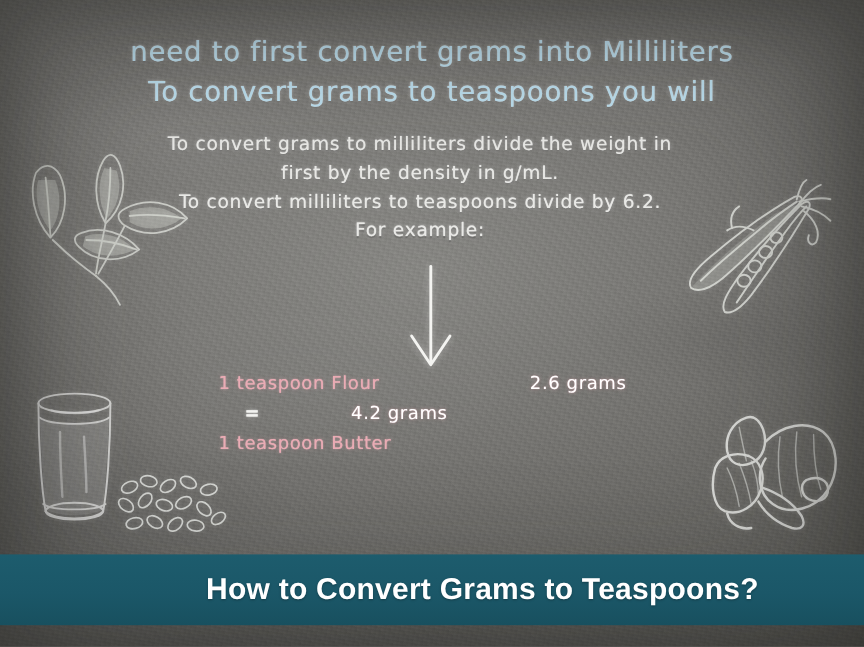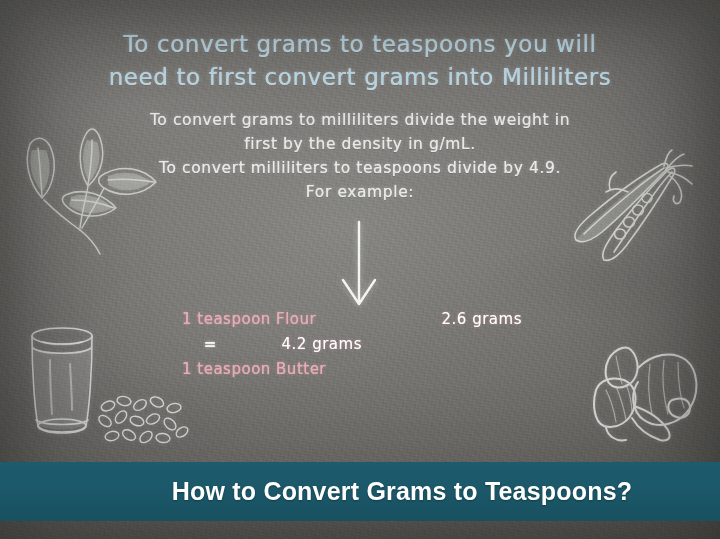--- a/index.html
+++ b/index.html
@@ -78,21 +78,21 @@
     font-size: 23px;
     line-height: 33px;
     font-weight: 400;
   }
   #title .tl {
     display: block;
     white-space: nowrap;
   }
 
   #body-text {
-    left: 110px;
+    left: 100px;
     top: 108px;
     width: 500px;
     color: #e9e9e6;
     font-size: 15.5px;
     line-height: 24px;
   }
   #body-text .bl { display: block; }
 
   
   #arrow {
@@ -107,20 +107,21 @@
   #example-table {
     position: absolute;
     left: 182px;
     top: 310px;
     width: 340px;
   }
   .ex-row {
     display: flex;
     align-items: baseline;
     height: 25px;
+    gap: 11px;
   }
   .ex-label {
     width: 160px;
     text-align: left;
     color: #eaabb4;
     font-size: 15px;
     letter-spacing: 0.5px;
     text-shadow: 0 0 1px rgba(245,190,198,0.8), 0 0 4px rgba(235,165,178,0.35);
   }
   .ex-eq {
@@ -284,28 +285,28 @@
       <path d="M78,22 C76,38 77,58 82,76"></path>
       <path d="M92,24 C92,40 94,58 98,70"></path>
       <path d="M20,52 C24,60 28,72 30,84"></path>
       <path d="M30,48 C34,58 38,70 40,82"></path>
       <path d="M40,46 C44,56 46,66 46,76"></path>
       <path d="M30,18 C32,28 34,38 36,46"></path>
     </g>
   </svg>
 
   <div class="chalk" id="title">
+    <span class="tl">need to first convert grams into Milliliters</span>
     <span class="tl">To convert grams to teaspoons you will</span>
-    <span class="tl">need to first convert grams into Milliliters</span>
   </div>
 
   <div class="chalk" id="body-text">
     <span class="bl">To convert grams to milliliters divide the weight in</span>
     <span class="bl">first by the density in g/mL.</span>
-    <span class="bl">To convert milliliters to teaspoons divide by 4.9.</span>
+    <span class="bl">To convert milliliters to teaspoons divide by 6.2.</span>
     <span class="bl">For example:</span>
   </div>
 
   <svg id="arrow" viewBox="0 0 46 92">
     <g fill="none" stroke="#f4f4f1" stroke-width="2.4" stroke-linecap="round" stroke-linejoin="round" style="filter: drop-shadow(0 0 3px rgba(255,255,255,0.4));">
       <path d="M23,4 L23,84"></path>
       <path d="M7,62 L23,86 L39,62"></path>
     </g>
   </svg>
 

